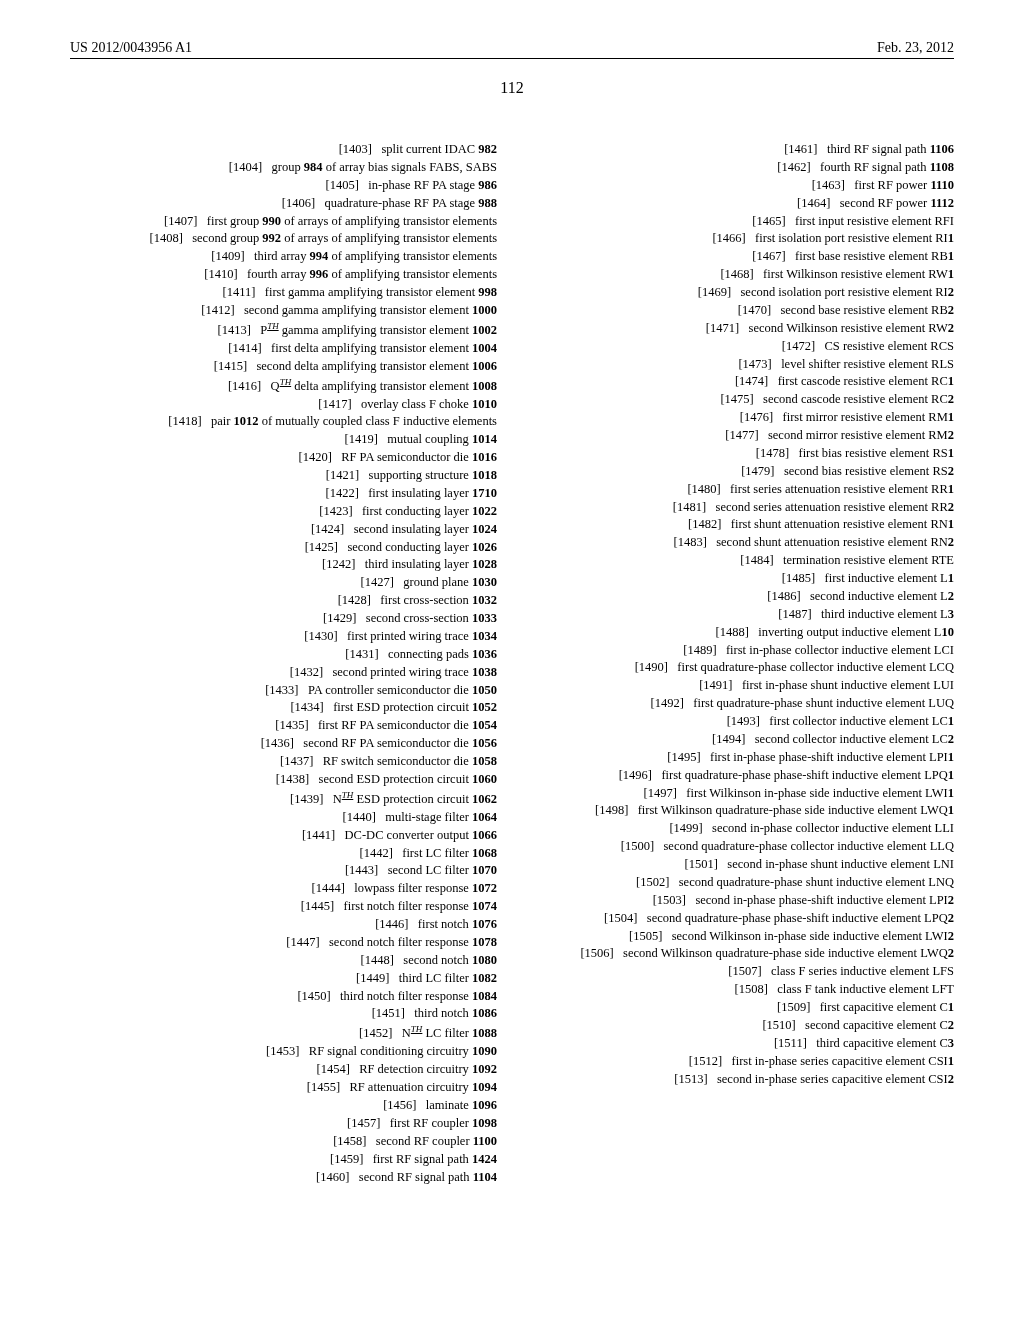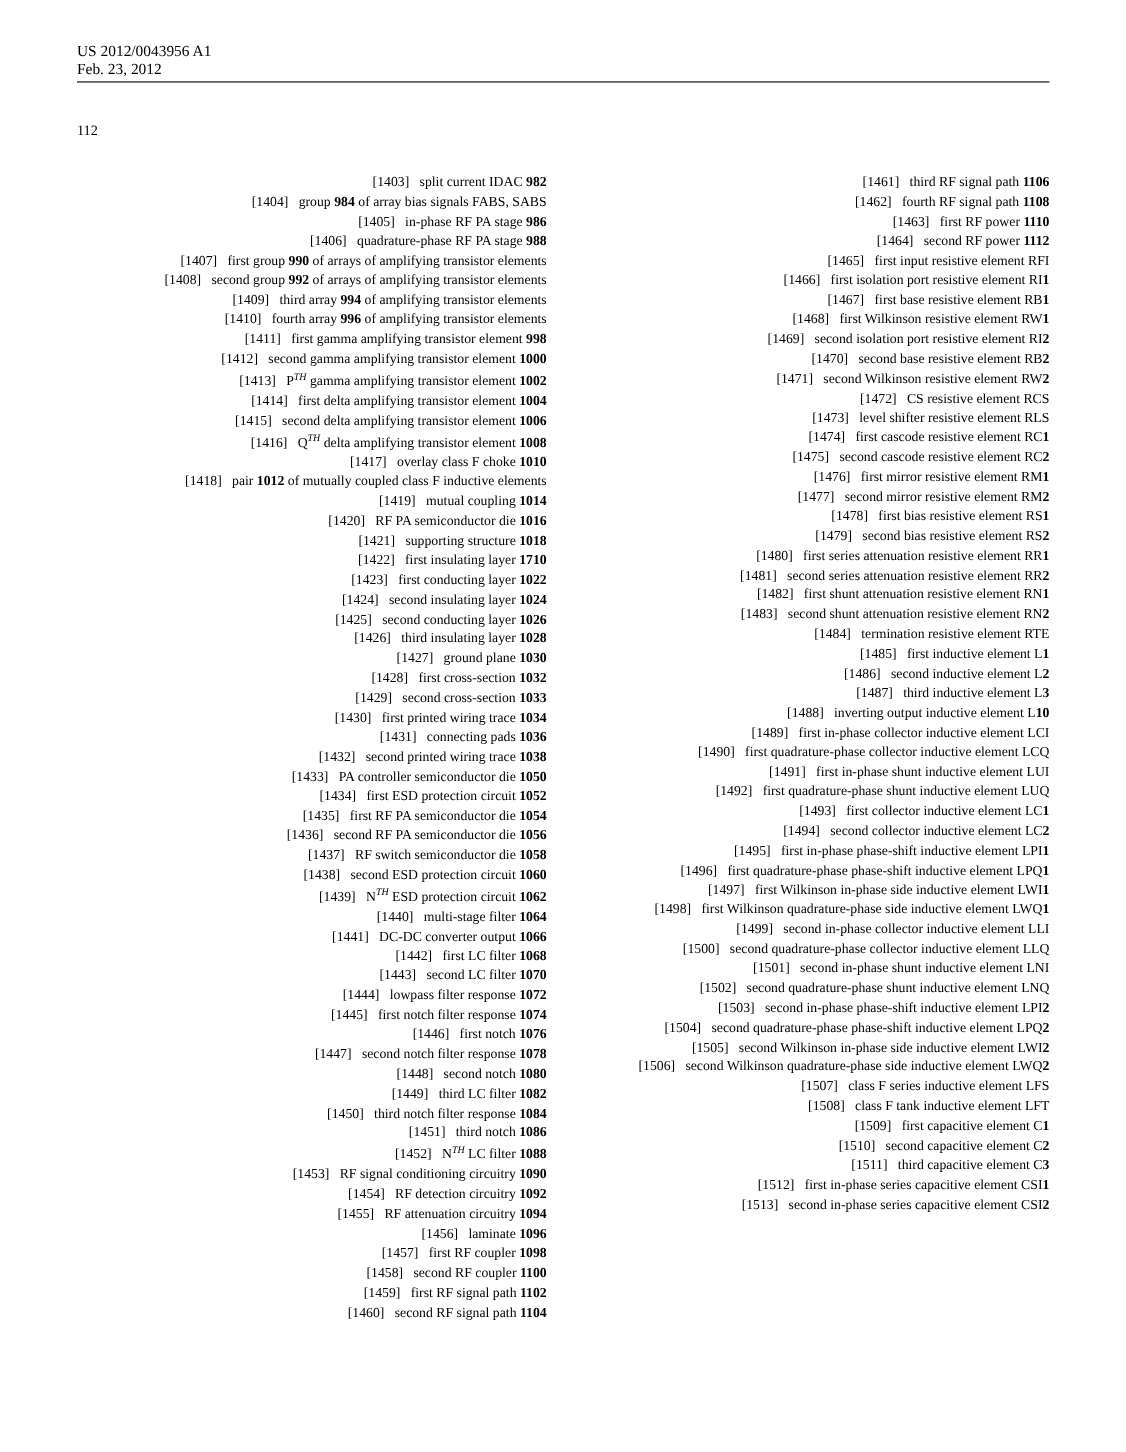--- a/index.html
+++ b/index.html
@@ -7,31 +7,30 @@
     font-size: 13px;
     margin: 0;
     padding: 40px 70px;
     background: white;
     color: black;
     width: 1024px;
     box-sizing: border-box;
   }
   .header {
     display: flex;
-    justify-content: flex-start;
+    justify-content: space-between;
     border-bottom: 1px solid black;
     padding-bottom: 2px;
-    margin-bottom: 36px;
+    margin-bottom: 20px;
     font-size: 14px;
-    flex-direction: column;
   }
   .page-number {
-    text-align: left;
-    font-size: 13px;
-    margin-bottom: 30px;
+    text-align: center;
+    font-size: 16px;
+    margin-bottom: 44px;
   }
   .columns {
     display: flex;
     gap: 30px;
     text-align: right;
   }
   .col {
     flex: 1;
     font-size: 12.5px;
     line-height: 1.35;
@@ -46,20 +45,21 @@
   .bracket {
     font-weight: normal;
   }
   .bold {
     font-weight: bold;
   }
   sup {
     font-size: 9px;
     vertical-align: super;
     font-style: italic;
+    text-decoration: underline;
   }
 </style>
 </head>
 <body>
 
 <div class="header">
   <span>US 2012/0043956 A1</span>
   <span>Feb. 23, 2012</span>
 </div>
 
@@ -83,21 +83,21 @@
       <div class="entry"><span class="bracket">[1416]</span>&nbsp;&nbsp;&nbsp;Q<sup>TH</sup> delta amplifying transistor element <span class="bold">1008</span></div>
       <div class="entry"><span class="bracket">[1417]</span>&nbsp;&nbsp;&nbsp;overlay class F choke <span class="bold">1010</span></div>
       <div class="entry"><span class="bracket">[1418]</span>&nbsp;&nbsp;&nbsp;pair <span class="bold">1012</span> of mutually coupled class F inductive elements</div>
       <div class="entry"><span class="bracket">[1419]</span>&nbsp;&nbsp;&nbsp;mutual coupling <span class="bold">1014</span></div>
       <div class="entry"><span class="bracket">[1420]</span>&nbsp;&nbsp;&nbsp;RF PA semiconductor die <span class="bold">1016</span></div>
       <div class="entry"><span class="bracket">[1421]</span>&nbsp;&nbsp;&nbsp;supporting structure <span class="bold">1018</span></div>
       <div class="entry"><span class="bracket">[1422]</span>&nbsp;&nbsp;&nbsp;first insulating layer <span class="bold">1710</span></div>
       <div class="entry"><span class="bracket">[1423]</span>&nbsp;&nbsp;&nbsp;first conducting layer <span class="bold">1022</span></div>
       <div class="entry"><span class="bracket">[1424]</span>&nbsp;&nbsp;&nbsp;second insulating layer <span class="bold">1024</span></div>
       <div class="entry"><span class="bracket">[1425]</span>&nbsp;&nbsp;&nbsp;second conducting layer <span class="bold">1026</span></div>
-      <div class="entry"><span class="bracket">[1426]</span>&nbsp;&nbsp;&nbsp;third insulating layer <span class="bold">1028</span></div>
+      <div class="entry"><span class="bracket">[1242]</span>&nbsp;&nbsp;&nbsp;third insulating layer <span class="bold">1028</span></div>
       <div class="entry"><span class="bracket">[1427]</span>&nbsp;&nbsp;&nbsp;ground plane <span class="bold">1030</span></div>
       <div class="entry"><span class="bracket">[1428]</span>&nbsp;&nbsp;&nbsp;first cross-section <span class="bold">1032</span></div>
       <div class="entry"><span class="bracket">[1429]</span>&nbsp;&nbsp;&nbsp;second cross-section <span class="bold">1033</span></div>
       <div class="entry"><span class="bracket">[1430]</span>&nbsp;&nbsp;&nbsp;first printed wiring trace <span class="bold">1034</span></div>
       <div class="entry"><span class="bracket">[1431]</span>&nbsp;&nbsp;&nbsp;connecting pads <span class="bold">1036</span></div>
       <div class="entry"><span class="bracket">[1432]</span>&nbsp;&nbsp;&nbsp;second printed wiring trace <span class="bold">1038</span></div>
       <div class="entry"><span class="bracket">[1433]</span>&nbsp;&nbsp;&nbsp;PA controller semiconductor die <span class="bold">1050</span></div>
       <div class="entry"><span class="bracket">[1434]</span>&nbsp;&nbsp;&nbsp;first ESD protection circuit <span class="bold">1052</span></div>
       <div class="entry"><span class="bracket">[1435]</span>&nbsp;&nbsp;&nbsp;first RF PA semiconductor die <span class="bold">1054</span></div>
       <div class="entry"><span class="bracket">[1436]</span>&nbsp;&nbsp;&nbsp;second RF PA semiconductor die <span class="bold">1056</span></div>
@@ -116,21 +116,21 @@
       <div class="entry"><span class="bracket">[1449]</span>&nbsp;&nbsp;&nbsp;third LC filter <span class="bold">1082</span></div>
       <div class="entry"><span class="bracket">[1450]</span>&nbsp;&nbsp;&nbsp;third notch filter response <span class="bold">1084</span></div>
       <div class="entry"><span class="bracket">[1451]</span>&nbsp;&nbsp;&nbsp;third notch <span class="bold">1086</span></div>
       <div class="entry"><span class="bracket">[1452]</span>&nbsp;&nbsp;&nbsp;N<sup>TH</sup> LC filter <span class="bold">1088</span></div>
       <div class="entry"><span class="bracket">[1453]</span>&nbsp;&nbsp;&nbsp;RF signal conditioning circuitry <span class="bold">1090</span></div>
       <div class="entry"><span class="bracket">[1454]</span>&nbsp;&nbsp;&nbsp;RF detection circuitry <span class="bold">1092</span></div>
       <div class="entry"><span class="bracket">[1455]</span>&nbsp;&nbsp;&nbsp;RF attenuation circuitry <span class="bold">1094</span></div>
       <div class="entry"><span class="bracket">[1456]</span>&nbsp;&nbsp;&nbsp;laminate <span class="bold">1096</span></div>
       <div class="entry"><span class="bracket">[1457]</span>&nbsp;&nbsp;&nbsp;first RF coupler <span class="bold">1098</span></div>
       <div class="entry"><span class="bracket">[1458]</span>&nbsp;&nbsp;&nbsp;second RF coupler <span class="bold">1100</span></div>
-      <div class="entry"><span class="bracket">[1459]</span>&nbsp;&nbsp;&nbsp;first RF signal path <span class="bold">1102</span></div>
+      <div class="entry"><span class="bracket">[1459]</span>&nbsp;&nbsp;&nbsp;first RF signal path <span class="bold">1424</span></div>
       <div class="entry"><span class="bracket">[1460]</span>&nbsp;&nbsp;&nbsp;second RF signal path <span class="bold">1104</span></div>
     </div>
   <div class="col" id="right-col">
       <div class="entry"><span class="bracket">[1461]</span>&nbsp;&nbsp;&nbsp;third RF signal path <span class="bold">1106</span></div>
       <div class="entry"><span class="bracket">[1462]</span>&nbsp;&nbsp;&nbsp;fourth RF signal path <span class="bold">1108</span></div>
       <div class="entry"><span class="bracket">[1463]</span>&nbsp;&nbsp;&nbsp;first RF power <span class="bold">1110</span></div>
       <div class="entry"><span class="bracket">[1464]</span>&nbsp;&nbsp;&nbsp;second RF power <span class="bold">1112</span></div>
       <div class="entry"><span class="bracket">[1465]</span>&nbsp;&nbsp;&nbsp;first input resistive element RFI</div>
       <div class="entry"><span class="bracket">[1466]</span>&nbsp;&nbsp;&nbsp;first isolation port resistive element RI<span class="bold">1</span></div>
       <div class="entry"><span class="bracket">[1467]</span>&nbsp;&nbsp;&nbsp;first base resistive element RB<span class="bold">1</span></div>

